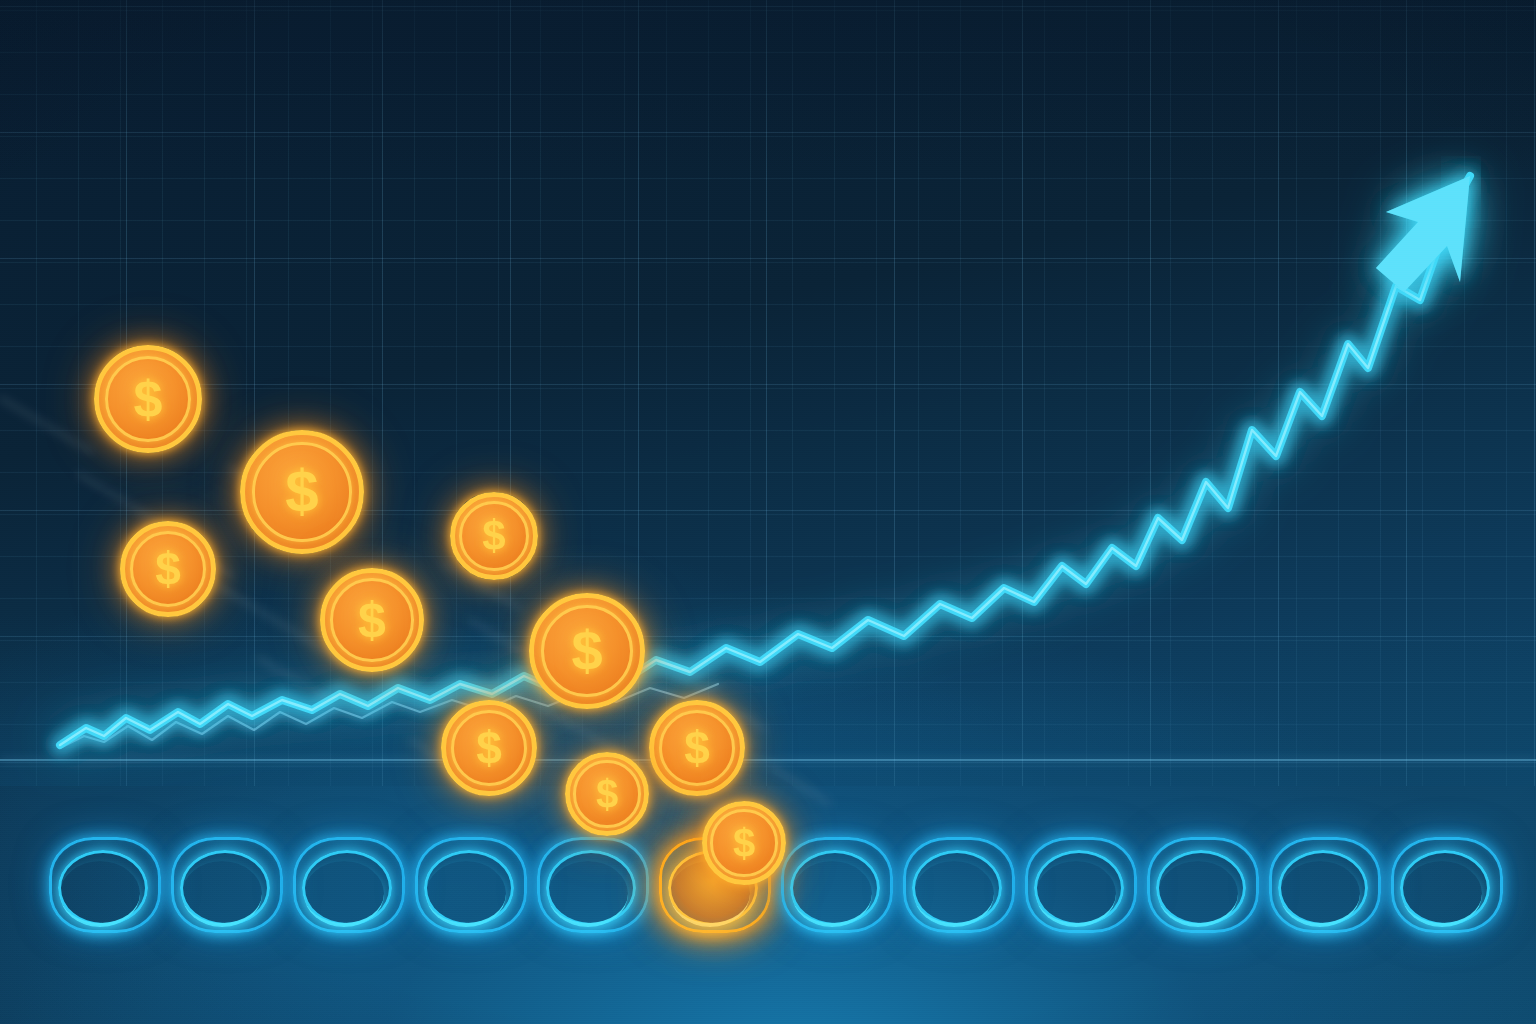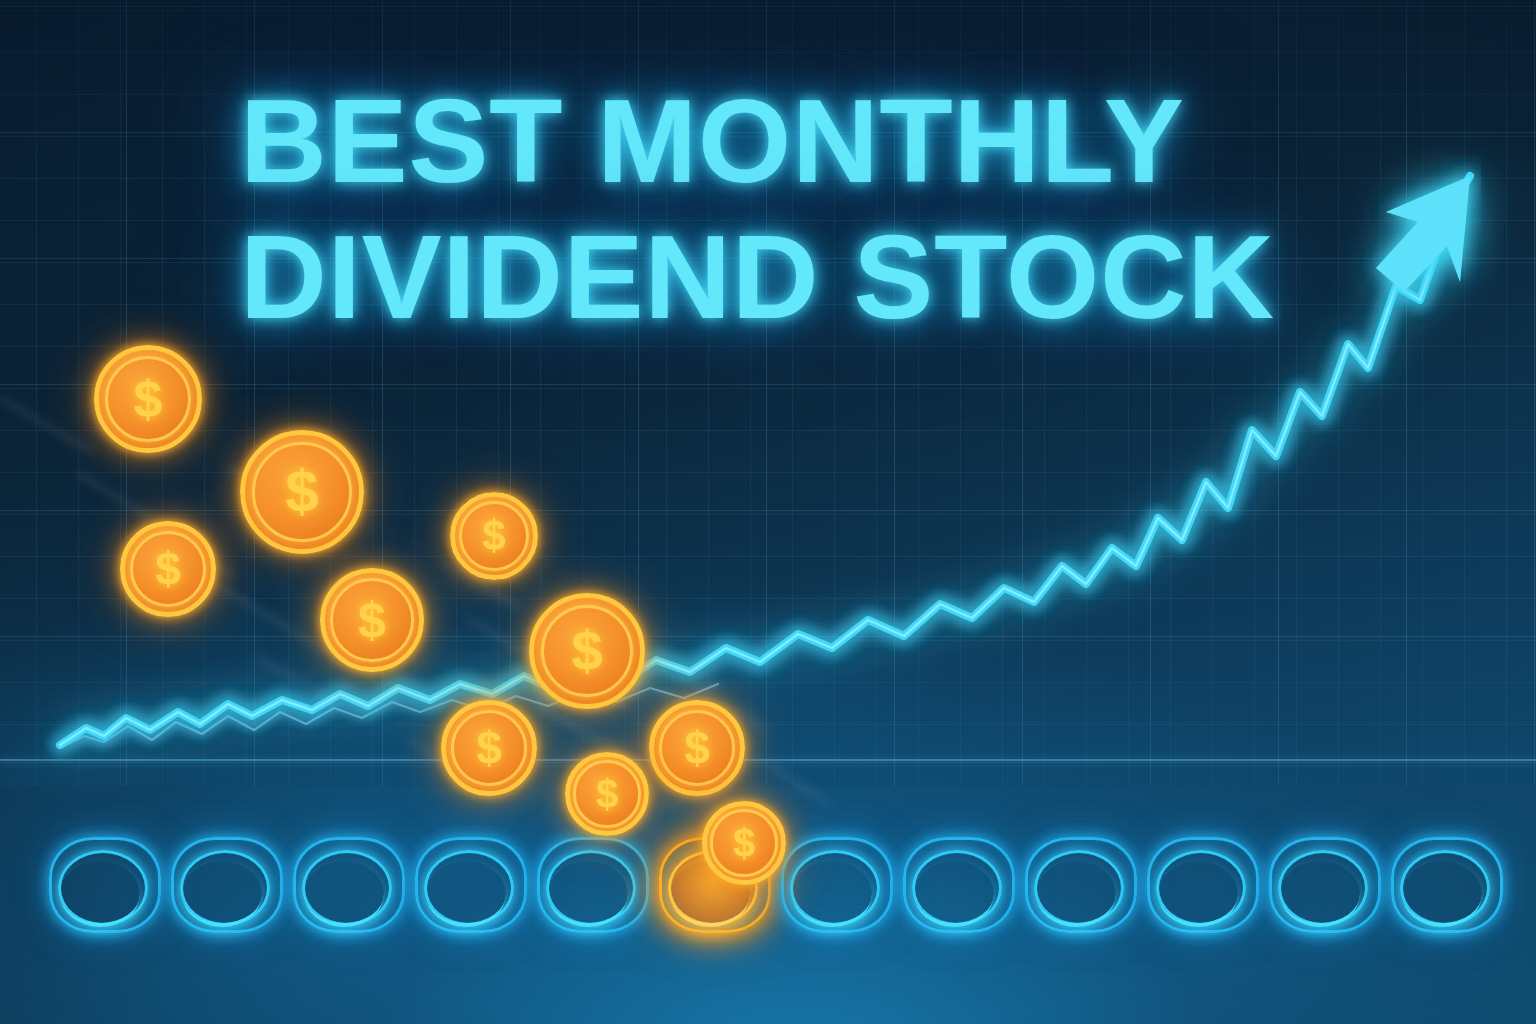--- a/index.html
+++ b/index.html
@@ -334,20 +334,16 @@
         <div class="ring"></div>
         <div class="sym" style="font-size: 40px;">$</div>
       </div>
       <div class="coin" style="left: 744px; top: 843px; width: 84px; height: 84px;">
         <div class="disc"></div>
         <div class="ring"></div>
         <div class="sym" style="font-size: 40px;">$</div>
       </div>
     </div>
 
-  <div id="title-block">
-    <div class="title-line" id="title-line-1">BEST MONTHLY</div>
-    <div class="title-line" id="title-line-2">DIVIDEND STOCK</div>
-  </div>
 
   <div class="vignette"></div>
   <div class="noise"></div>
 </div>
 
 </body></html>

